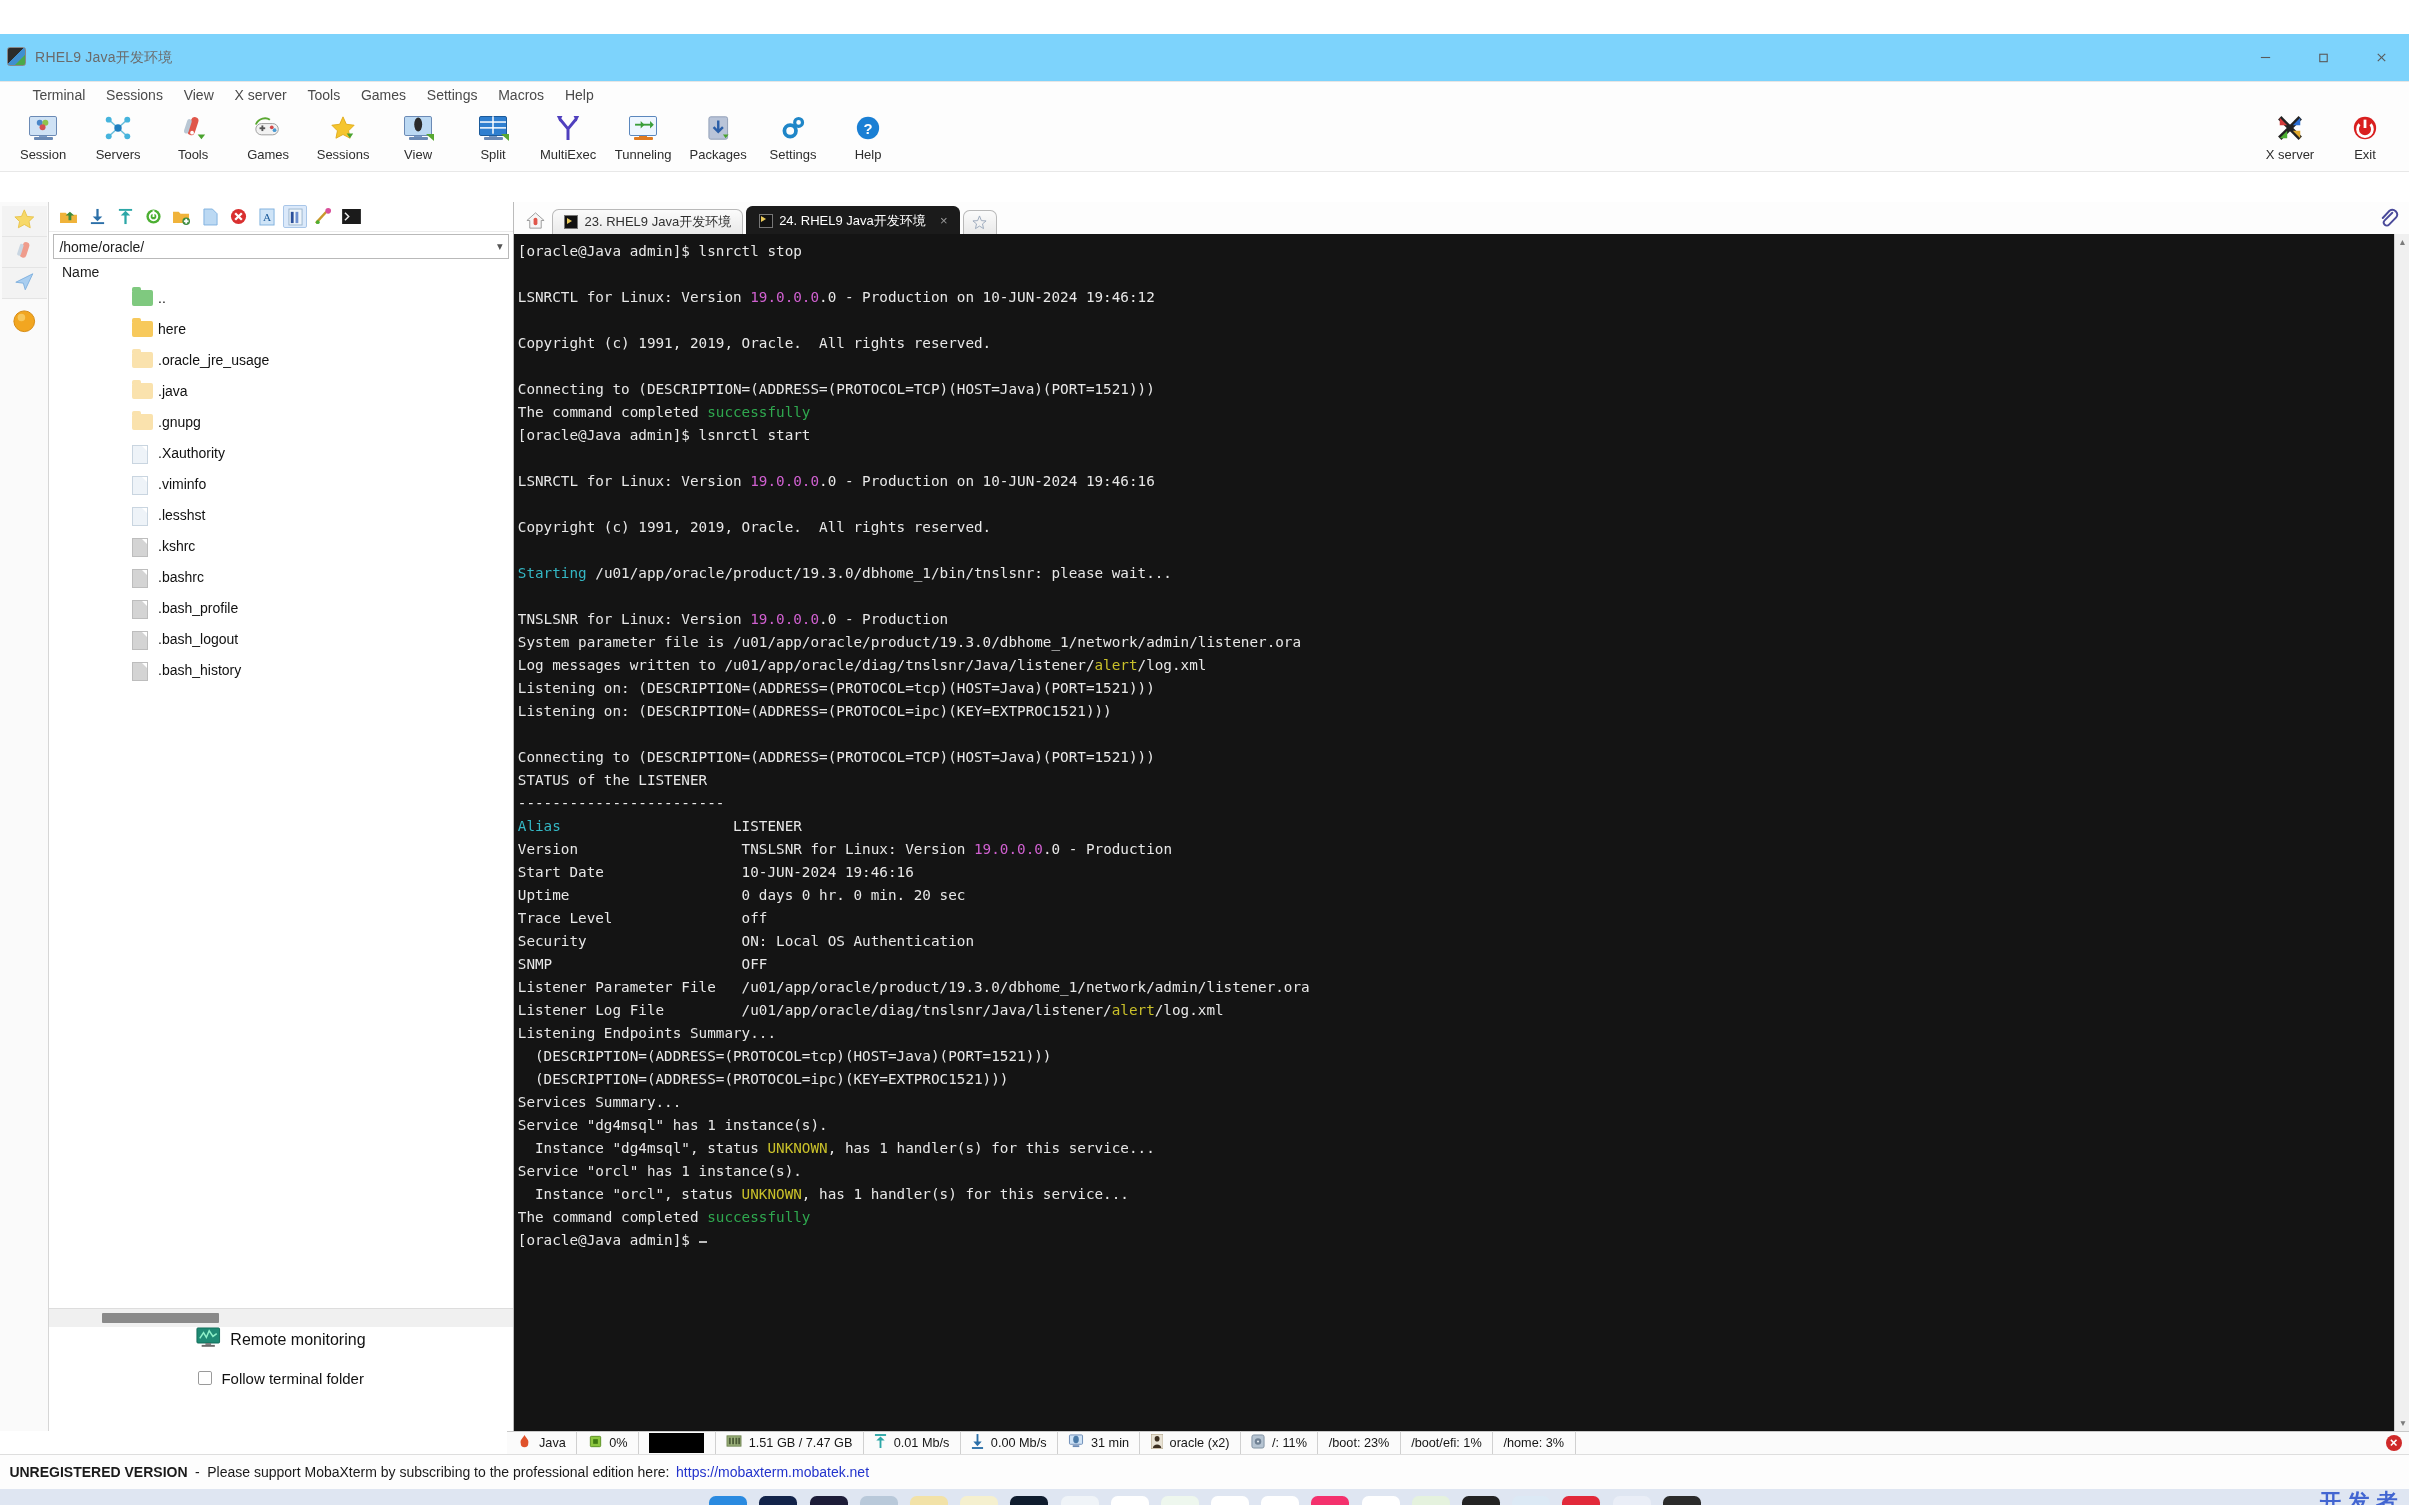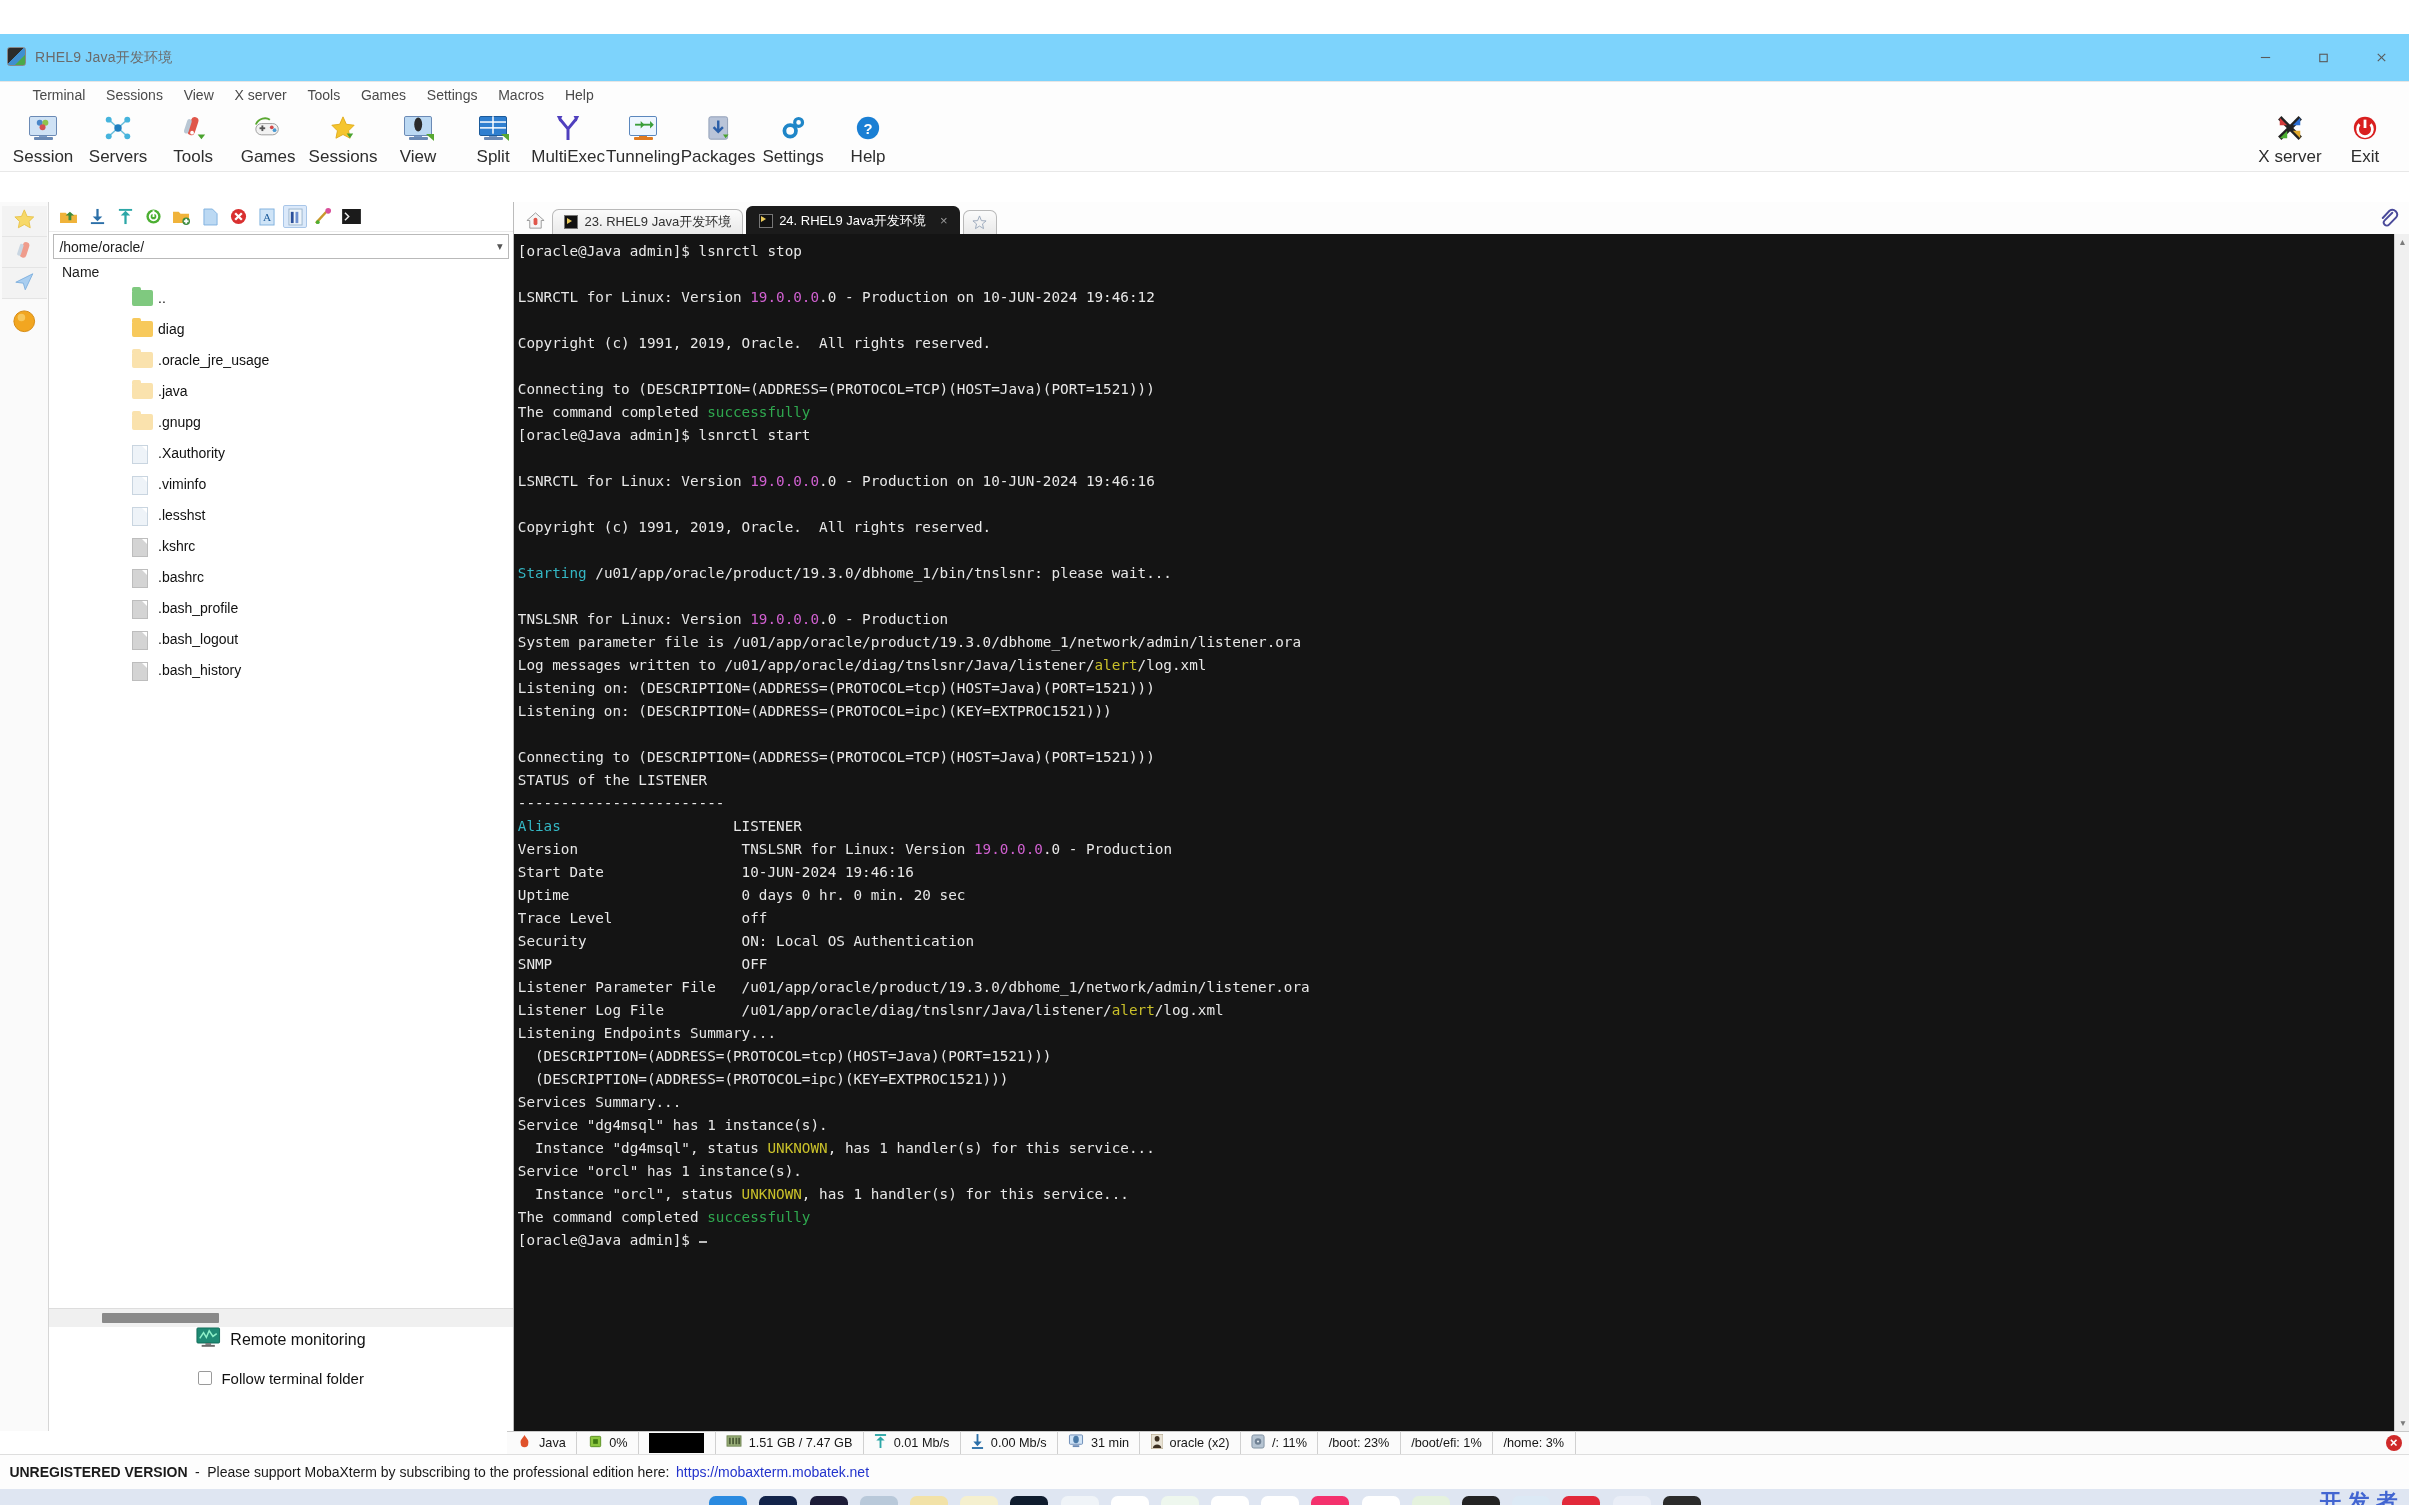--- a/index.html
+++ b/index.html
@@ -48,21 +48,21 @@
   .toolbar {
     height: 64px; background: #fdfdfd; display: flex; align-items: flex-start;
     padding-left: 5.6px; position: relative; border-bottom: 0.9px solid #e8e8e8;
   }
   .tbtn {
     width: 75px; height: 62px; display: flex; flex-direction: column;
     align-items: center; justify-content: flex-start; padding-top: 2.8px;
     font-size: 12.2px; color: #2d2d2d;
   }
   .tbtn .gly { height: 34px; display: flex; align-items: center; justify-content: center; }
-  .tbtn .lbl { margin-top: 1.9px; font-size: 17px; }
+  .tbtn .lbl { margin-top: 1.9px; font-size: 13px; }
   .tb-right { position: absolute; right: 7.5px; top: 0; display: flex; }
 
   
   .mon { width: 28px; height: 24.5px; position: relative; }
   .mon .screen { position:absolute; left:0; top:0; width:28px; height:20px; border:1.9px solid #6b8ab5; background:#cfe2f5; border-radius:1.9px;}
   .mon .stand { position:absolute; left:10.4px; top:20px; width:7.5px; height:2.8px; background:#7a9ac4;}
   .mon .base { position:absolute; left:4.7px; top:21.7px; width:19px; height:2.8px; background:#6b8ab5; border-radius:0.9px;}
   .grn-arrow { position:absolute; right:-1.9px; bottom:-0.9px; width:0;height:0;border-left:8.5px solid transparent;border-right:0 solid transparent;border-top:7.5px solid #58a832;}
 
   
@@ -535,21 +535,21 @@
         <div class="frow">
           <span class="fic">
               <span class="fold g" style="display:block"></span>
             </span>
           <span class="fname">..</span>
         </div>
         <div class="frow">
           <span class="fic">
               <span class="fold y" style="display:block"></span>
             </span>
-          <span class="fname">diag</span>
+          <span class="fname">here</span>
         </div>
         <div class="frow">
           <span class="fic">
               <span class="fold y2" style="display:block"></span>
             </span>
           <span class="fname">.oracle_jre_usage</span>
         </div>
         <div class="frow">
           <span class="fic">
               <span class="fold y2" style="display:block"></span>

